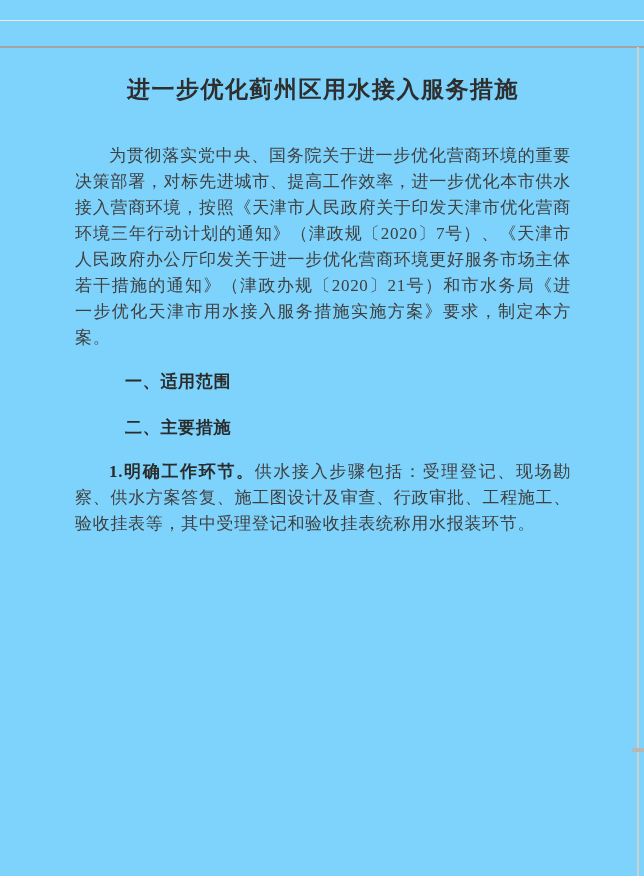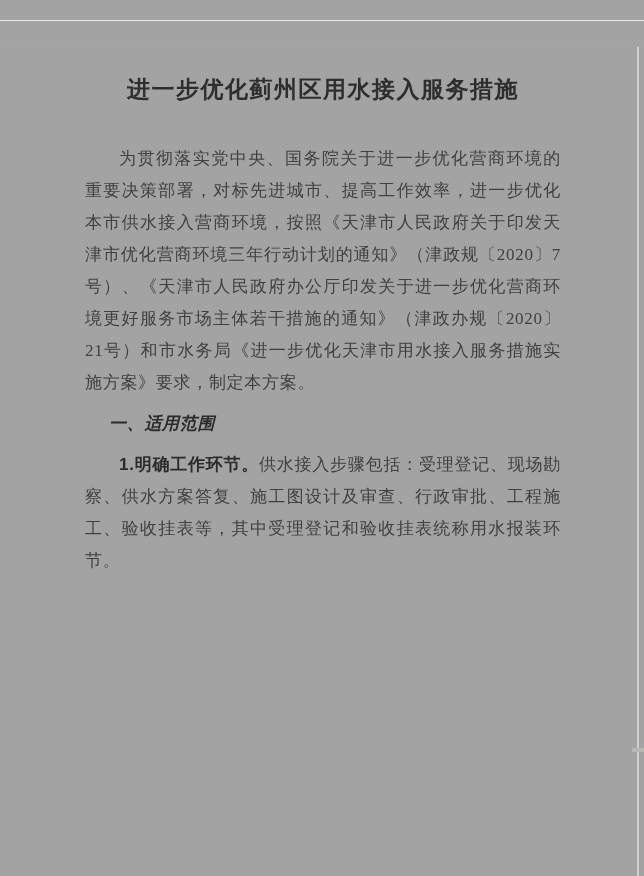--- a/index.html
+++ b/index.html
@@ -4,21 +4,21 @@
 <style>
   html, body {
     margin: 0;
     padding: 0;
     background: #ffffff;
   }
   .page {
     position: relative;
     width: 644px;
     height: 876px;
-    background: #a3a3a3;
+    background: #7dd3fc;
     overflow: hidden;
     font-family: "Liberation Serif", "DejaVu Serif", serif;
   }
   
   .scan-line-faint {
     position: absolute;
     left: 0; top: 20px;
     width: 100%; height: 1px;
     background: #ebebe9;
   }
@@ -51,41 +51,40 @@
     margin: 0 0 38px 0;
     font-family: "Liberation Sans", "DejaVu Sans", sans-serif;
     font-size: 23px;
     line-height: 31px;
     font-weight: 700;
     letter-spacing: 1.5px;
     text-align: center;
     color: #2e2e2e;
   }
   p.body-para {
-    margin: 10px;
+    margin: 0;
     font-size: 17px;
-    line-height: 32px;
+    line-height: 26px;
     letter-spacing: 0.7px;
     text-align: justify;
     text-indent: 2em;
     color: #404040;
   }
   h2.section-heading {
-    margin: 0;
+    margin: 16px;
     font-family: "Liberation Sans", "DejaVu Sans", sans-serif;
     font-size: 17px;
     line-height: 30px;
     letter-spacing: 0.7px;
     font-weight: 700;
     text-indent: 2em;
     color: #2b2b2b;
-    font-style: italic;
   }
   p.body-para .lead-bold {
-    font-family: Liberation Sans, sans-serif;
+    font-family: Liberation Serif, serif;
     font-weight: 700;
     color: #2b2b2b;
   }
 </style>
 </head>
 <body>
 
 <div class="page">
 
   <div class="scan-line-faint"></div>
@@ -97,20 +96,21 @@
 
     <h1 class="doc-title">
       <span>进一步优化蓟州区用水接入服务措施</span><br>
     </h1>
 
     <p class="body-para">为贯彻落实党中央、国务院关于进一步优化营商环境的重要决策部署，对标先进城市、提高工作效率，进一步优化本市供水接入营商环境，按照《天津市人民政府关于印发天津市优化营商环境三年行动计划的通知》（津政规〔2020〕7号）、《天津市人民政府办公厅印发关于进一步优化营商环境更好服务市场主体若干措施的通知》（津政办规〔2020〕21号）和市水务局《进一步优化天津市用水接入服务措施实施方案》要求，制定本方案。</p>
 
     <h2 class="section-heading">一、适用范围</h2>
 
 
+    <h2 class="section-heading">二、主要措施</h2>
 
     <p class="body-para">
       <span class="lead-bold">1.明确工作环节。</span><span>供水接入步骤包括：受理登记、现场勘察、供水方案答复、施工图设计及审查、行政审批、工程施工、验收挂表等，其中受理登记和验收挂表统称用水报装环节。</span>
     </p>
 
 
   </div>
 </div>
 
 </body></html>

